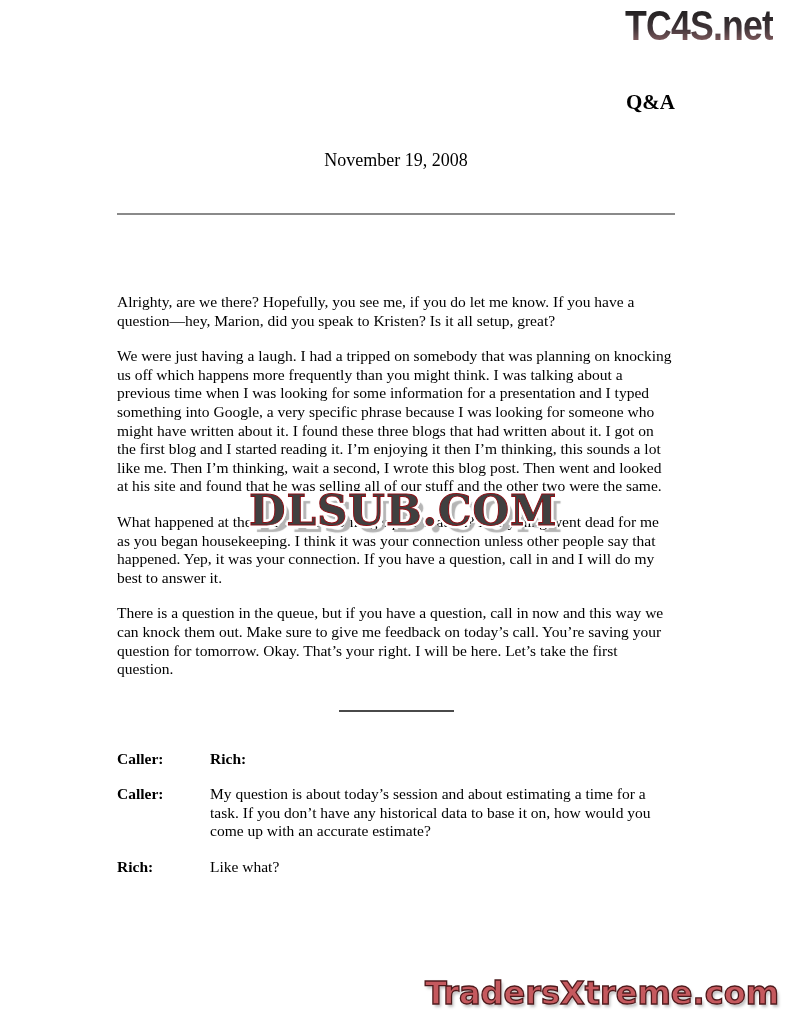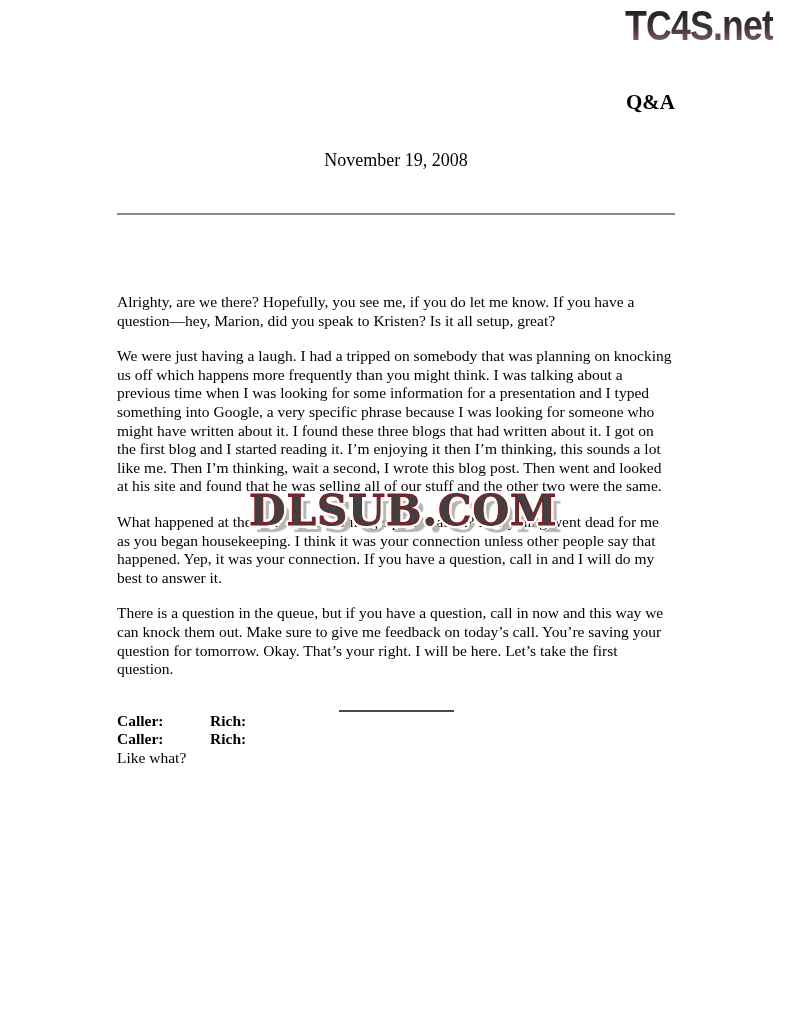--- a/index.html
+++ b/index.html
@@ -12,22 +12,22 @@
   .doc-title { font-size:21px; font-weight:bold; text-align:right; margin:90px 0 0 0; }
   .doc-date  { font-size:18px; text-align:center; margin:35px 0 0 0; }
   .top-rule  { border:none; border-top:2px solid #8a8a8a; margin:42px 0 0 0; height:0; }
 
   .para { font-size:15.5px; line-height:18.6px; margin:0 0 17px 0; text-align:left; }
   .para.first { margin-top:78px; }
 
   .section-divider { width:115px; border:none; border-top:2px solid #4a4a4a; margin:31px auto 0 auto; height:0; }
 
   .dialogue {
-    display:grid; grid-template-columns:93px 465px;
-    font-size:15.5px; line-height:18.6px;
+    margin-top:38px; display:grid; grid-template-columns:93px 465px;
+    row-gap:17px; font-size:15.5px; line-height:18.6px;
   }
   .speaker { font-weight:bold; }
 
   .logo-header {
     position:absolute; top:2px; right:10px;
     font-family:"Liberation Sans", sans-serif; font-weight:bold; font-size:42px;
     letter-spacing:-1px; transform:scaleX(0.85); transform-origin:100% 0;
     background:linear-gradient(180deg,#1f1f1f 15%, #413539 55%, #96696b 92%);
     -webkit-background-clip:text; background-clip:text; color:transparent;
     white-space:nowrap;
@@ -72,23 +72,25 @@
     <p class="para">There is a question in the queue, but if you have a question, call in now and this way we can knock them out. Make sure to give me feedback on today’s call. You’re saving your question for tomorrow. Okay. That’s your right. I will be here. Let’s take the first question.</p>
 
     <hr class="section-divider">
 
     <div class="dialogue">
       <div class="speaker">Caller:</div>
 
       <div class="speaker">Rich:</div>
 
       <div class="speaker">Caller:</div>
+      <div class="speech">My question is about today’s session and about estimating a time for a task. If you don’t have any historical data to base it on, how would you come up with an accurate estimate?</div>
 
       <div class="speaker">Rich:</div>
       <div class="speech">Like what?</div>
     </div>
 
   </div>
 
   <div class="watermark">DLSUB.COM</div>
 
+  <div class="logo-footer">TradersXtreme.com</div>
 
 </div>
 
 </body></html>

